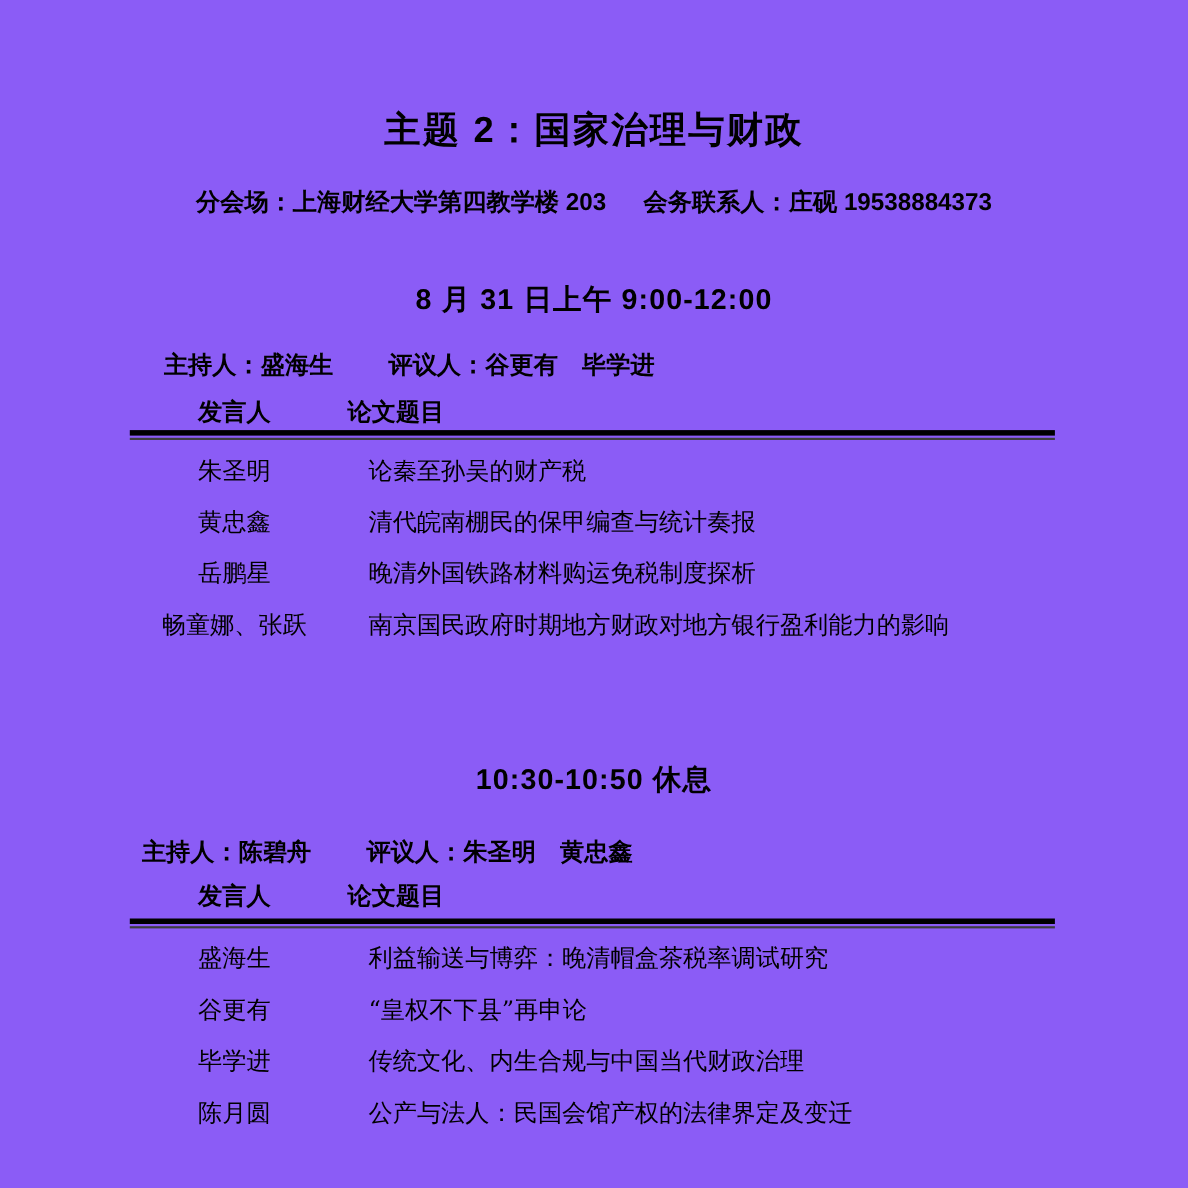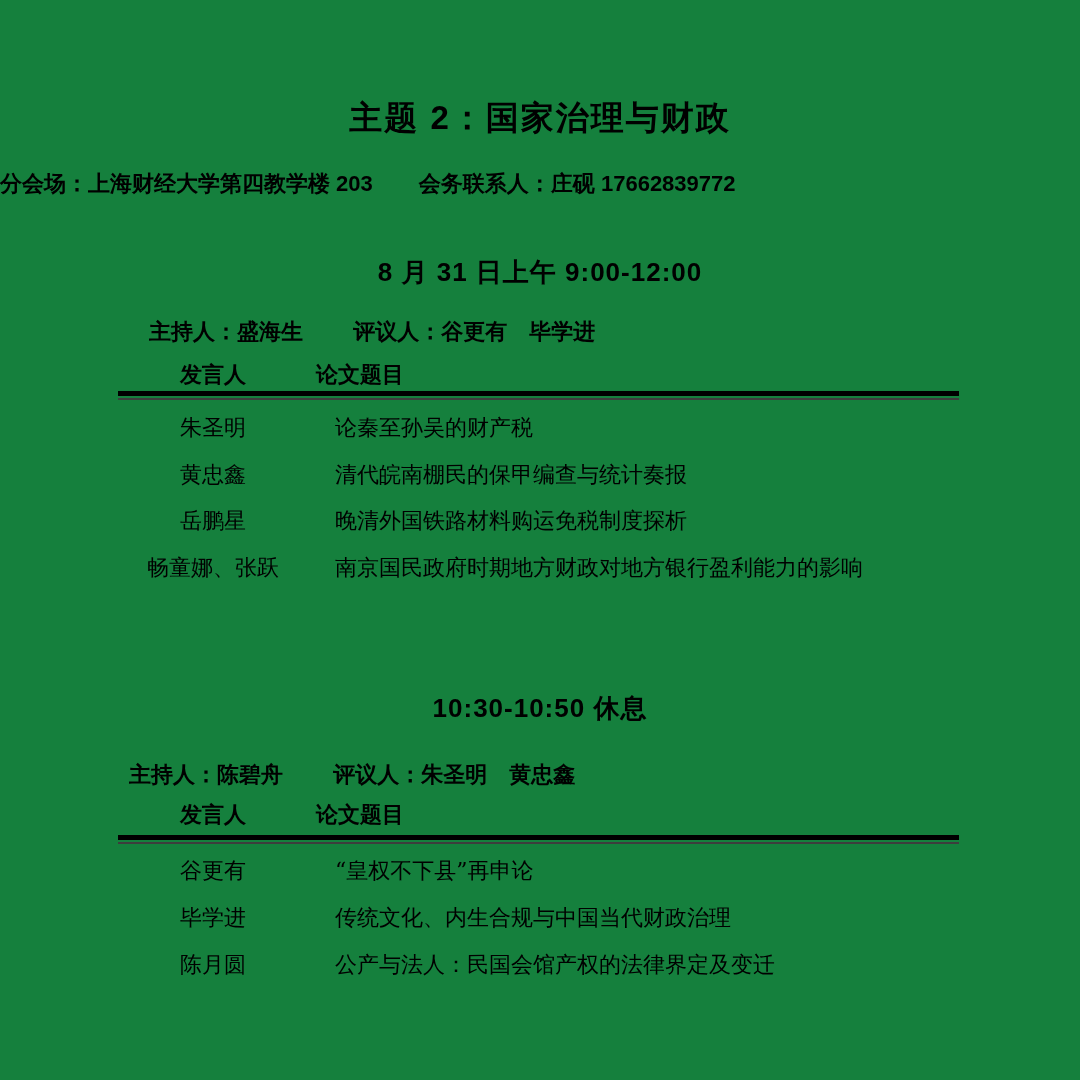--- a/index.html
+++ b/index.html
@@ -4,42 +4,43 @@
 <style>
   html, body {
     margin: 0;
     padding: 0;
     background: #ffffff;
   }
   .page {
     position: relative;
     width: 1080px;
     height: 1080px;
-    background: #15803d;
+    background: #8b5cf6;
     color: #000000;
     font-family: "Liberation Sans", "DejaVu Sans", sans-serif;
     overflow: hidden;
   }
   .doc-title {
     position: absolute;
     top: 96px;
     left: 0;
     width: 100%;
     text-align: center;
     font-size: 33px;
     font-weight: bold;
     letter-spacing: 2px;
   }
   .venue-line {
     position: absolute;
     top: 169px;
     left: 0;
     width: 100%;
     display: flex;
-    gap: 46px;
+    justify-content: center;
+    gap: 34px;
     font-size: 22px;
     font-weight: bold;
   }
   .session-heading {
     position: absolute;
     left: 0;
     width: 100%;
     text-align: center;
     font-size: 26px;
     font-weight: bold;
@@ -116,21 +117,21 @@
 </style>
 </head>
 <body>
 
 <div class="page">
 
   <div class="doc-title">主题 2：国家治理与财政</div>
 
   <div class="venue-line">
     <span>分会场：上海财经大学第四教学楼 203</span>
-    <span>会务联系人：庄砚  17662839772</span>
+    <span>会务联系人：庄砚  19538884373</span>
   </div>
 
   <div class="session-heading heading-1">8 月 31 日上午  9:00-12:00</div>
 
   <div class="mod-line mod-1">
     <span>主持人：盛海生</span>
     <span class="discussant">评议人：谷更有　毕学进</span>
   </div>
 
   <div class="tbl-header tbl-header-1">
@@ -168,20 +169,24 @@
 
   <div class="tbl-header tbl-header-2">
     <span class="col-speaker">发言人</span>
     <span class="col-title">论文题目</span>
   </div>
 
   <div class="double-rule rule-2"></div>
 
   <div class="rows rows-2">
     <div class="row">
+      <span class="cell-speaker">盛海生</span>
+      <span class="cell-title">利益输送与博弈：晚清帽盒茶税率调试研究</span>
+    </div>
+    <div class="row">
       <span class="cell-speaker">谷更有</span>
       <span class="cell-title">“皇权不下县”再申论</span>
     </div>
     <div class="row">
       <span class="cell-speaker">毕学进</span>
       <span class="cell-title">传统文化、内生合规与中国当代财政治理</span>
     </div>
     <div class="row">
       <span class="cell-speaker">陈月圆</span>
       <span class="cell-title">公产与法人：民国会馆产权的法律界定及变迁</span>

